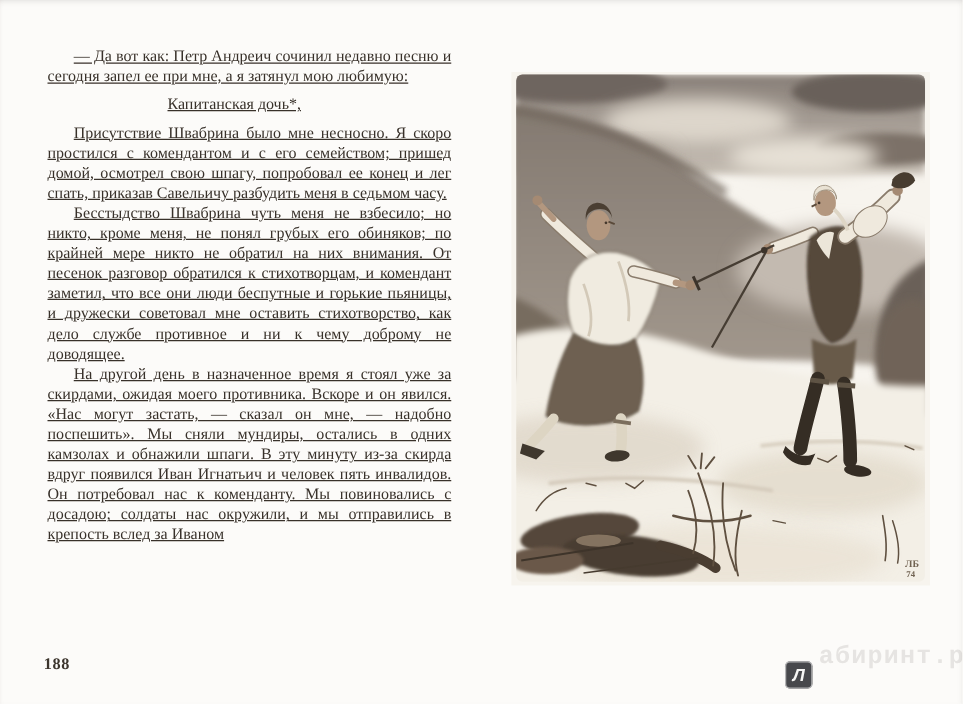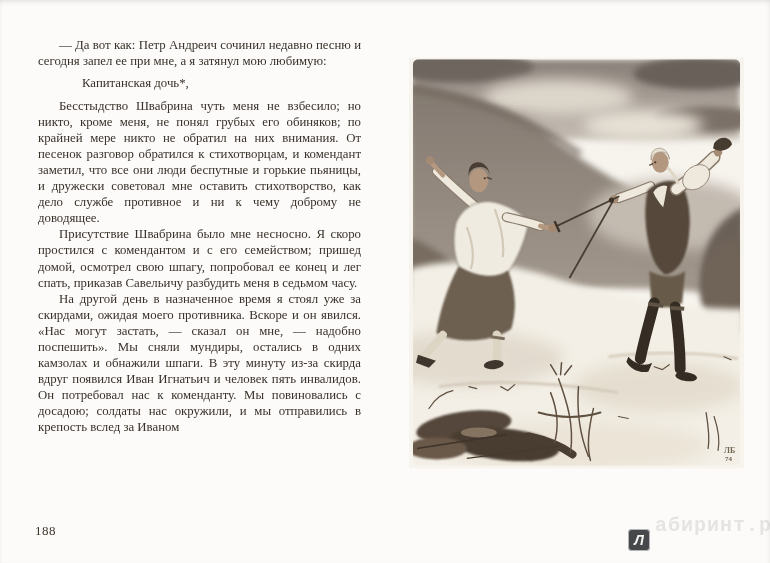--- a/index.html
+++ b/index.html
@@ -10,27 +10,28 @@
   }
   .scan-edge{
     position:absolute;left:0;top:0;width:770px;height:563px;pointer-events:none;
     box-shadow:inset 0 4px 6px -4px rgba(60,55,50,.18), inset -3px 0 6px -4px rgba(60,55,50,.10), inset 3px 0 6px -5px rgba(60,55,50,.08);
   }
   
   .text-col{
     position:absolute;left:38px;top:37px;width:323px;
     font-size:12.8px;line-height:16.1px;color:#38312a;
     text-align:justify;
+    text-decoration:underline;
   }
   .text-col p{margin:0;text-indent:21px;}
-  .poem{margin:6px 0 6px 44px;text-align:left;line-height:16.4px;}
+  .poem{margin:6px 0 6px 96px;text-align:left;line-height:16.4px;}
   .poem div{white-space:nowrap;}
   .pagenum{
     position:absolute;left:35px;top:523px;
-    font-size:13px;letter-spacing:.5px;color:#3c352d;
+    font-size:13px;letter-spacing:.5px;color:#3c352d;font-weight:bold;
   }
   
   .illo{position:absolute;left:409px;top:57px;width:335px;height:412px;}
   
   .wm-logo{
     position:absolute;left:628px;top:529px;width:22px;height:22px;
     background:#47484c;border-radius:4px;
     display:flex;align-items:center;justify-content:center;
     color:#f6f6f5;font-family:"Liberation Sans",sans-serif;
     font-weight:bold;font-style:italic;font-size:14px;line-height:1;
@@ -46,22 +47,22 @@
 </head>
 <body>
 
 <div>
 
   <div class="text-col">
     <p>— Да вот как: Петр Андреич сочинил недавно песню и сегодня запел ее при мне, а я затянул мою любимую:</p>
     <div class="poem">
       <div>Капитанская дочь*,</div>
     </div>
+    <p>Присутствие Швабрина было мне несносно. Я скоро простился с комендантом и с его семейством; пришед домой, осмотрел свою шпагу, попробовал ее конец и лег спать, приказав Савельичу разбудить меня в седьмом часу.</p>
     <p>Бесстыдство Швабрина чуть меня не взбесило; но никто, кроме меня, не понял грубых его обиняков; по крайней мере никто не обратил на них внимания. От песенок разговор обратился к стихотворцам, и комендант заметил, что все они люди беспутные и горькие пьяницы, и дружески советовал мне оставить стихотворство, как дело службе противное и ни к чему доброму не доводящее.</p>
-    <p>Присутствие Швабрина было мне несносно. Я скоро простился с комендантом и с его семейством; пришед домой, осмотрел свою шпагу, попробовал ее конец и лег спать, приказав Савельичу разбудить меня в седьмом часу.</p>
     <p>На другой день в назначенное время я стоял уже за скирдами, ожидая моего противника. Вскоре и он явился. «Нас могут застать, — сказал он мне, — надобно поспешить». Мы сняли мундиры, остались в одних камзолах и обнажили шпаги. В эту минуту из-за скирда вдруг появился Иван Игнатьич и человек пять инвалидов. Он потребовал нас к коменданту. Мы повиновались с досадою; солдаты нас окружили, и мы отправились в крепость вслед за Иваном</p>
   </div>
   <div class="pagenum">188</div>
 
   <svg class="illo" viewBox="0 0 336 412">
     <defs>
       <filter id="b2" x="-30%" y="-30%" width="160%" height="160%">
           <feGaussianBlur stdDeviation="1.2"></feGaussianBlur>
         </filter>
       <filter id="b4" x="-30%" y="-30%" width="160%" height="160%">

